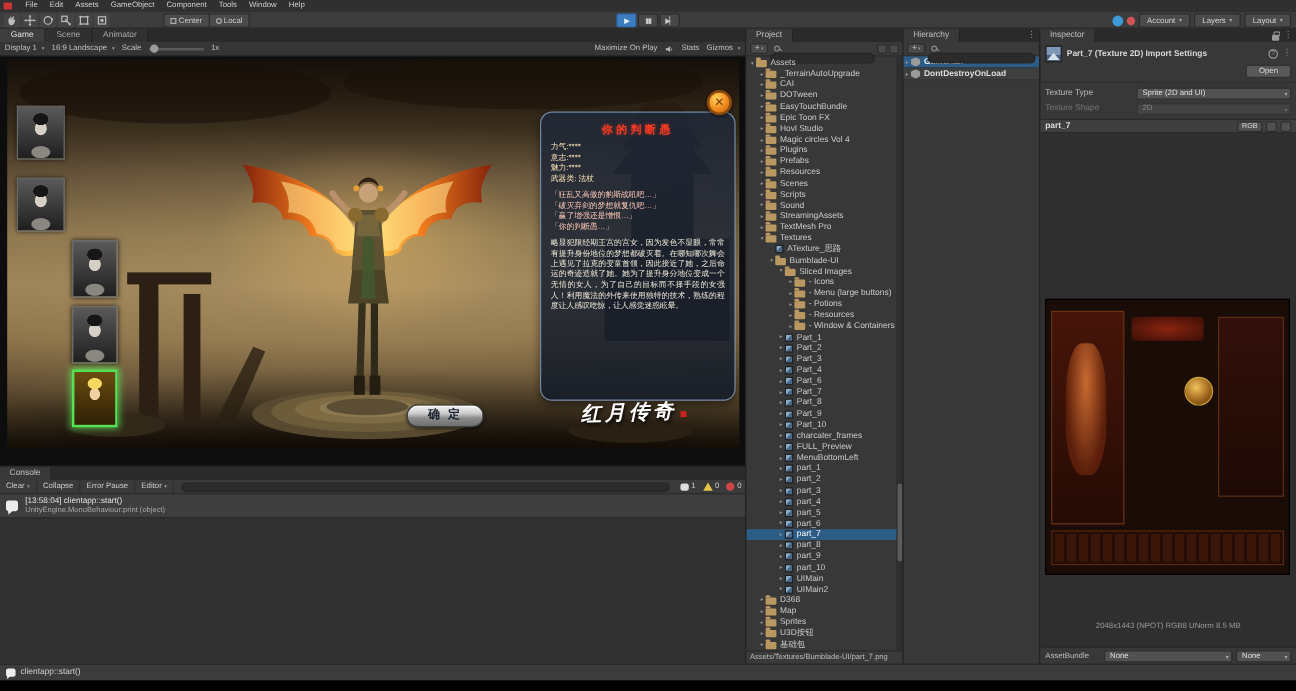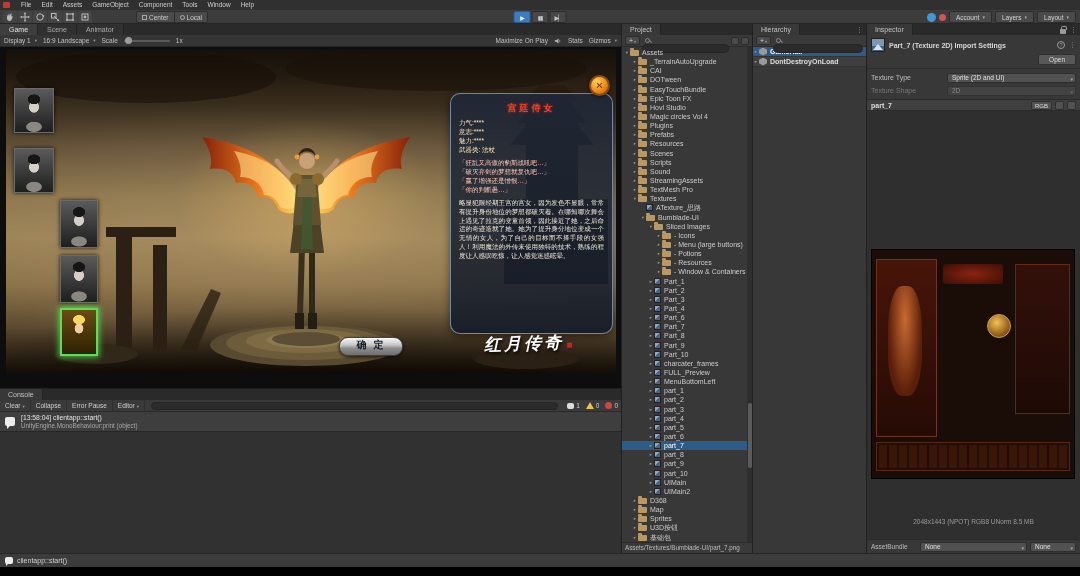--- a/index.html
+++ b/index.html
@@ -382,21 +382,21 @@
 
         <div class="portraits">
             <div class="portrait photo"></div>
             <div class="portrait photo"></div>
             <div class="portrait photo"></div>
             <div class="portrait photo"></div>
             <div class="portrait gold selected"></div>
           </div>
 
         <div class="char-dialog">
-          <div class="dialog-title">宫廷侍女</div>
+          <div class="dialog-title">你的判断愚</div>
           <div class="dialog-stats">
               <div class="stat-line">力气:****</div>
               <div class="stat-line">意志:****</div>
               <div class="stat-line">魅力:****</div>
               <div class="stat-line">武器类: 法杖</div>
             </div>
           <div class="dialog-quotes">
               <div class="quote-line">「狂乱又高傲的豹斯战吼吧…」</div>
               <div class="quote-line">「破灭弃剑的梦想就复仇吧…」</div>
               <div class="quote-line">「赢了增强还是憎恨…」</div>

